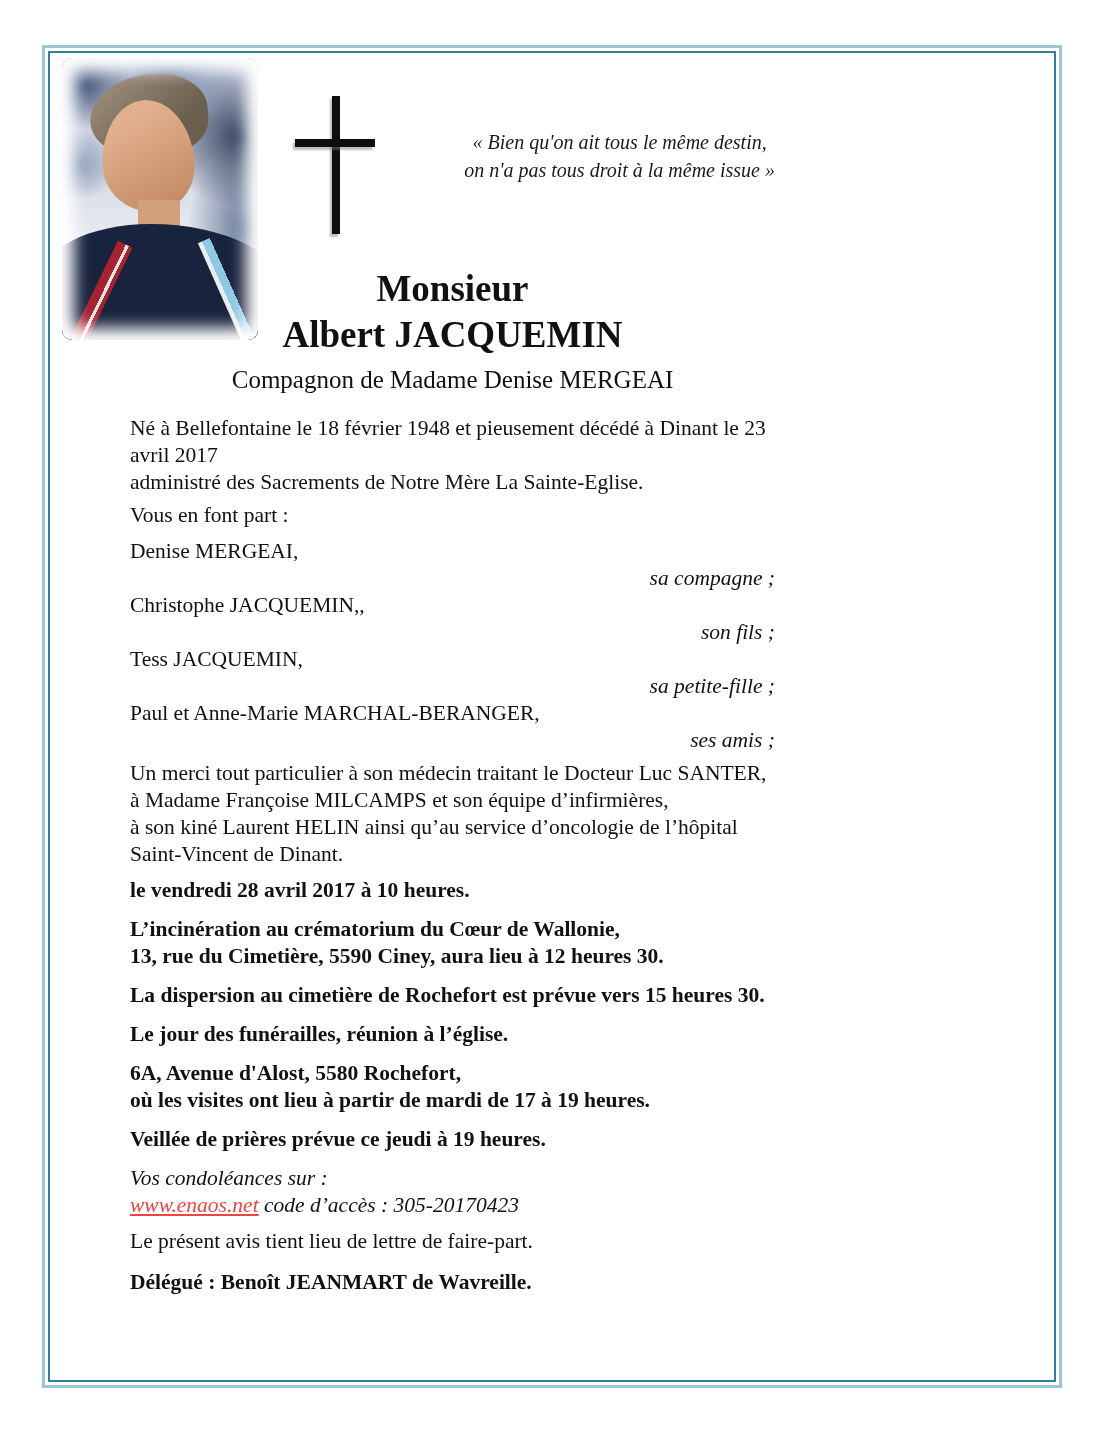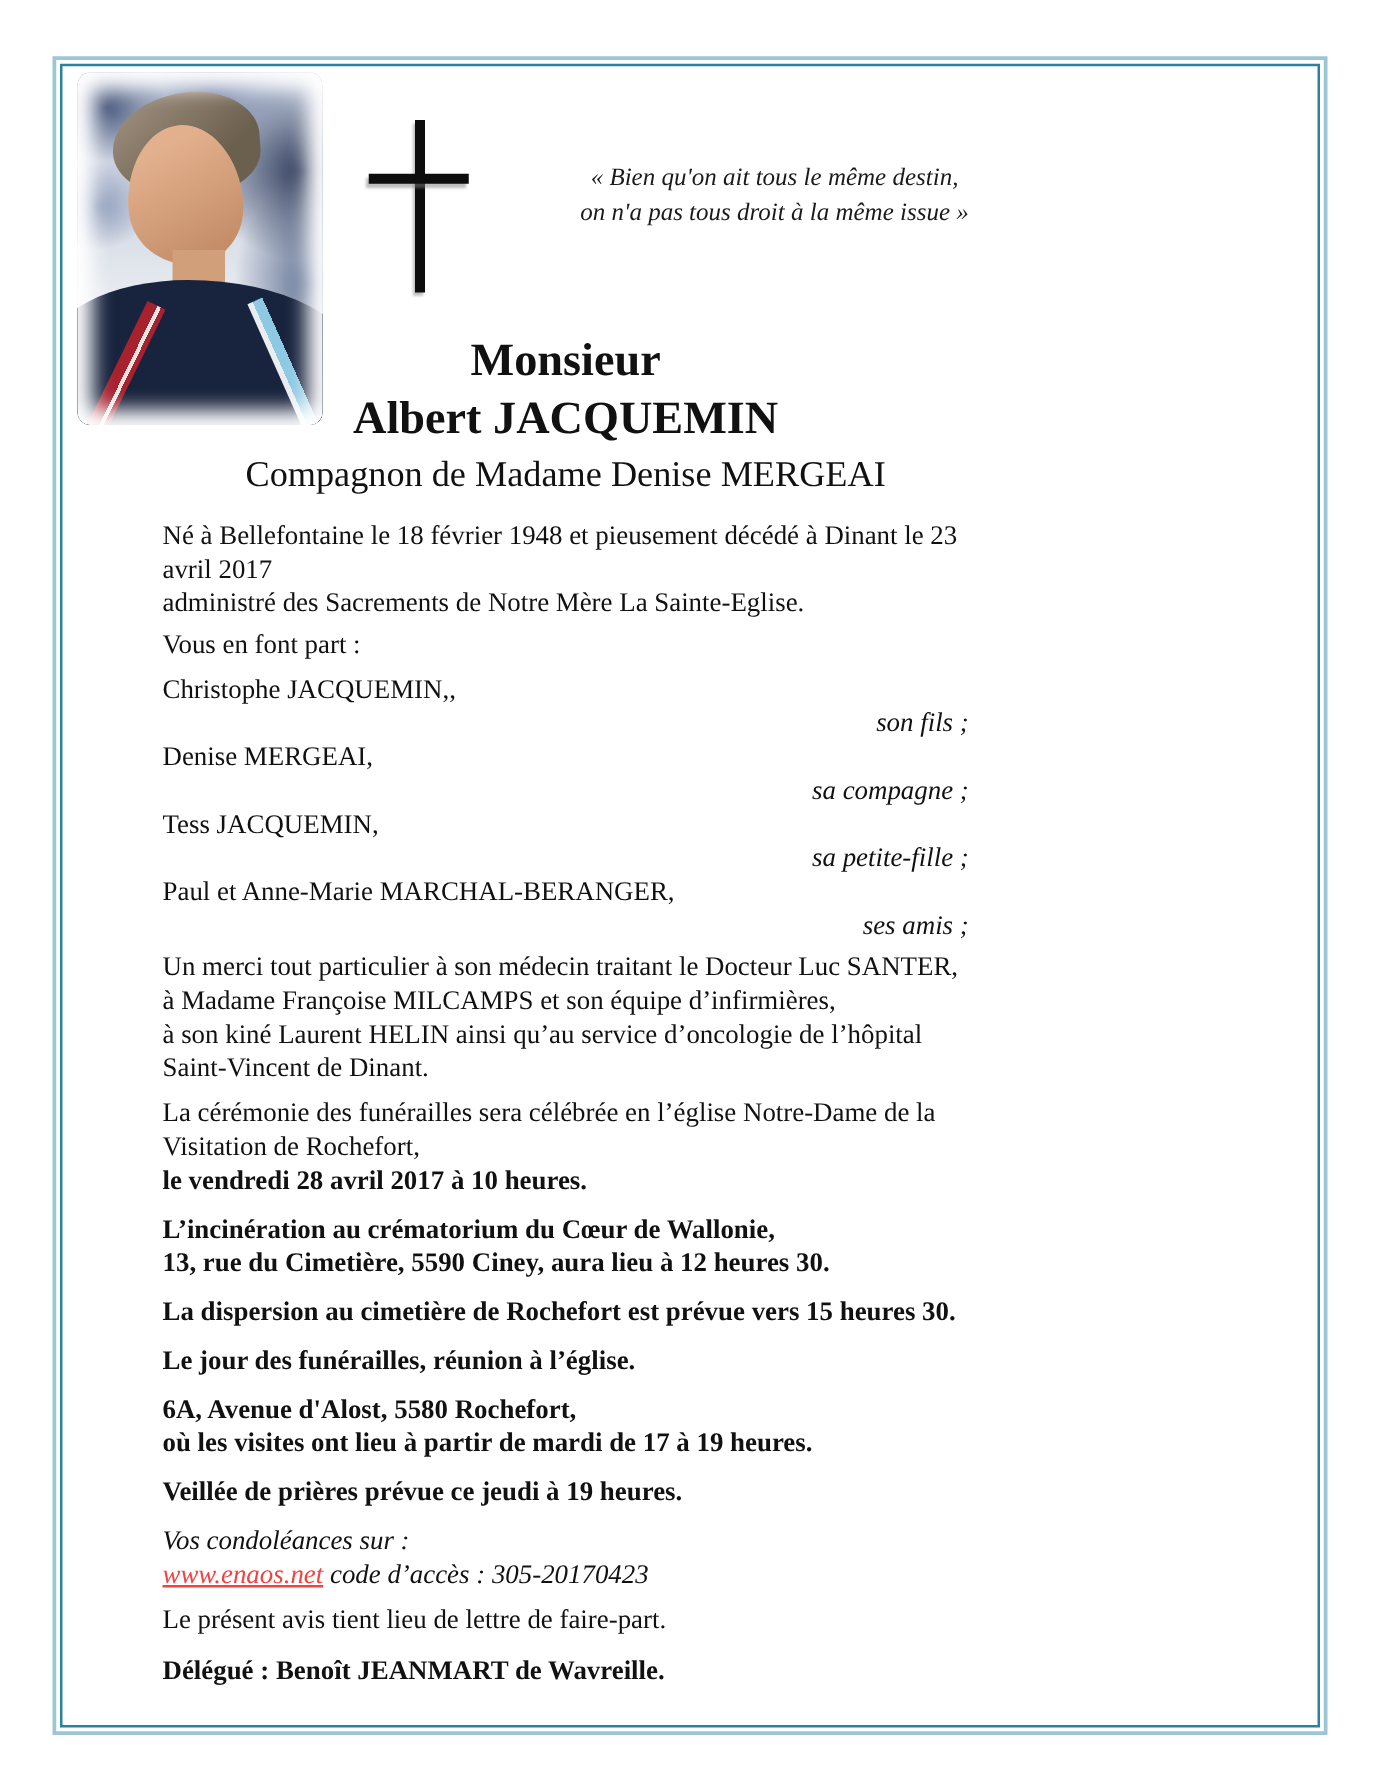--- a/index.html
+++ b/index.html
@@ -48,21 +48,21 @@
   .cross .h{position:absolute;left:0;top:43px;width:80px;height:8px;background:#0d0d0d;
             box-shadow:-2px 3px 2px rgba(125,125,125,0.5);}
 
   
   .quote{position:absolute;top:76px;right:81px;text-align:center;
          font-style:italic;font-size:20px;line-height:28px;color:#1a1a1a;}
 
   
   .titles{position:absolute;top:214px;left:0;width:100%;text-align:center;}
   .salutation,.deceased-name{font-weight:bold;font-size:37px;line-height:46px;text-align:center;}
-  .subtitle{font-size:29px;line-height:40px;margin-top:2px;}
+  .subtitle{font-size:25px;line-height:40px;margin-top:2px;}
 
   
   .flow{position:absolute;top:363px;left:0;width:100%;padding:0 81px;box-sizing:border-box;
         font-size:21.5px;line-height:27px;}
   .flow p{margin:0;}
   .center{text-align:left;}
   .right{text-align:right;}
   .b{font-weight:bold;}
   .i{font-style:italic;margin-top:29px;}
   .mt-s{margin-top:6px !important;}
@@ -110,45 +110,44 @@
     </div>
 
     <div class="flow">
       <p class="center">Né à Bellefontaine le 18 février 1948 et pieusement décédé à Dinant le 23 avril 2017</p>
       <p class="center">administré des Sacrements de Notre Mère La Sainte-Eglise.</p>
 
       <p class="mt-s">Vous en font part :</p>
 
       <div class="mt-m">
         <div>
+          <p>Denise MERGEAI,</p>
+          <p class="right i">sa compagne ;</p>
+        </div>
+        <div>
           <p>Christophe JACQUEMIN,,</p>
           <p class="right i">son fils ;</p>
-        </div>
-        <div>
-          <p>Denise MERGEAI,</p>
-          <p class="right i">sa compagne ;</p>
         </div>
         <div>
           <p>Tess JACQUEMIN,</p>
           <p class="right i">sa petite-fille ;</p>
         </div>
         <div>
           <p>Paul et Anne-Marie MARCHAL-BERANGER,</p>
           <p class="right i">ses amis ;</p>
         </div>
       </div>
 
       <div class="mt-s">
         <p class="center">Un merci tout particulier à son médecin traitant le Docteur Luc SANTER,</p>
         <p class="center">à Madame Françoise MILCAMPS et son équipe d’infirmières,</p>
         <p class="center">à son kiné Laurent HELIN ainsi qu’au service d’oncologie de l’hôpital Saint-Vincent de Dinant.</p>
       </div>
 
       <div class="mt-m">
-        <p class="center">La cérémonie des funérailles sera célébrée en l’église Notre-Dame de la Visitation de Rochefort,</p>
         <p class="center b">le vendredi 28 avril 2017 à 10 heures.</p>
       </div>
 
       <div class="mt-l">
         <p class="center b">L’incinération au crématorium du Cœur de Wallonie,</p>
         <p class="center b">13, rue du Cimetière, 5590 Ciney, aura lieu à 12 heures 30.</p>
       </div>
 
       <p class="center b mt-l">La dispersion au cimetière de Rochefort est prévue vers 15 heures 30.</p>
 

